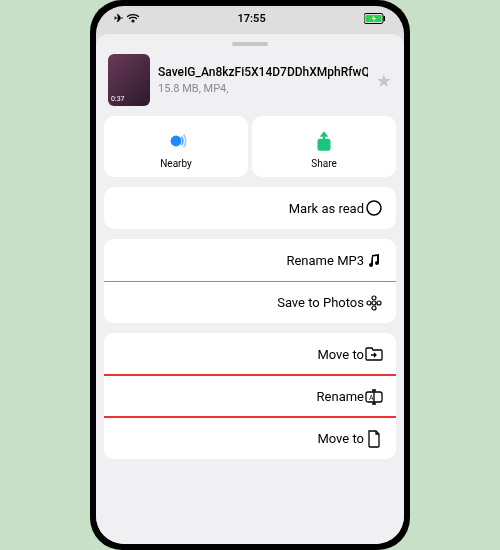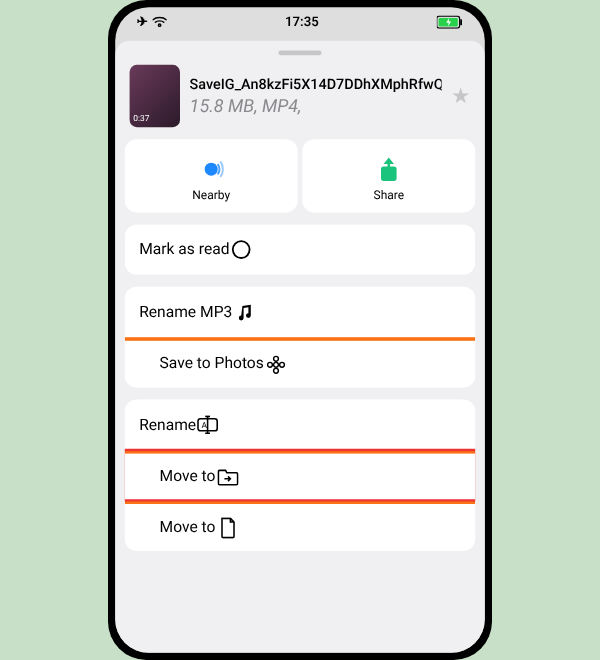--- a/index.html
+++ b/index.html
@@ -81,24 +81,23 @@
     font-size: 12px;
     font-weight: 500;
     color: #000;
     line-height: 1.2;
     display: -webkit-box;
     -webkit-line-clamp: 2;
     -webkit-box-orient: vertical;
     overflow: hidden;
   }
   .filemeta {
-    font-size: 15px;
+    font-size: 11px;
     color: #8a8a8e;
     margin-top: 2px;
-    font-style: italic;
   }
   .star { color:#c6c6c8; font-size:18px; }
   .quickrow {
     display: flex;
     gap: 4px;
     margin-bottom: 10px;
   }
   .quickbtn {
     flex: 1;
     background: #fff;
@@ -109,28 +108,28 @@
     align-items: center;
     gap: 4px;
     font-size: 10px;
     color: #000;
   }
   .quickbtn svg { width: 26px; height: 26px; }
   .group { margin-bottom: 10px; background:#fff; border-radius:10px; overflow:hidden; }
   .row {
     display: flex;
     align-items: center;
-    justify-content: flex-start;
+    justify-content: flex-end;
     height: 42px;
     padding: 0 12px;
     font-size: 13px;
     color: #000;
     background:#fff;
   }
-  .row + .row { border-top: 3px solid #f97316; padding-left: 29px; }
+  .row + .row { border-top: 1px solid #f97316; padding-left: 29px; }
   .row-icon { width: 20px; height:20px; display:flex; align-items:center; justify-content:center; }
   .highlight {
     position: absolute;
     border: 2px solid #e33;
     border-radius: 2px;
     pointer-events: none;
   }
 </style>
 </head>
 <body>
@@ -138,21 +137,21 @@
 <div class="phone">
   <div class="screen">
 
     <div class="statusbar">
       <div class="status-left">
         <span>✈</span>
         <svg width="12" height="10" viewBox="0 0 12 10">
             <path d="M6 9 A1 1 0 1 0 6 7 A1 1 0 0 0 6 9 M2.5 5.5 C4 4 8 4 9.5 5.5 M0.5 3.5 C3 1 9 1 11.5 3.5" fill="none" stroke="#000" stroke-width="1.2" stroke-linecap="round"></path>
           </svg>
       </div>
-      <span>17:35</span>
+      <span>17:55</span>
       <div class="status-right">
         <svg width="22" height="11" viewBox="0 0 22 11">
             <rect x="0" y="0.5" width="19" height="10" rx="2" fill="none" stroke="#000"></rect>
             <rect x="1.5" y="2" width="16" height="7" rx="1" fill="#27d24a"></rect>
             <rect x="19.5" y="3" width="1.5" height="5" rx="0.5" fill="#000"></rect>
             <path d="M10 2 L8 6 L10 6 L9 9 L12 5 L10 5 Z" fill="#fff"></path>
           </svg>
       </div>
     </div>
 
@@ -217,41 +216,41 @@
                   <circle cx="4" cy="9" r="2"></circle>
                   <circle cx="14" cy="9" r="2"></circle>
                 </g>
               </svg>
             </span>
         </div>
       </div>
 
       <div class="group" style="position:relative;">
         <div class="row">
+          <span>Move to</span>
+          <span class="row-icon">
+              <svg width="18" height="16" viewBox="0 0 18 16">
+                <path d="M1 4 L1 13 A1 1 0 0 0 2 14 L16 14 A1 1 0 0 0 17 13 L17 5 A1 1 0 0 0 16 4 L8 4 L7 2 L2 2 A1 1 0 0 0 1 3 Z" fill="none" stroke="#000" stroke-width="1.3"></path>
+                <path d="M6 9 L11 9 M9 7 L11 9 L9 11" fill="none" stroke="#000" stroke-width="1.3"></path>
+              </svg>
+            </span>
+        </div>
+        <div class="row">
           <span>Rename</span>
           <span class="row-icon">
               <svg width="18" height="16" viewBox="0 0 18 16">
                 <rect x="1" y="3" width="16" height="10" rx="2" fill="none" stroke="#000" stroke-width="1.3"></rect>
                 <path d="M9 1 L9 15 M7 1 L11 1 M7 15 L11 15" stroke="#000" stroke-width="1.3"></path>
                 <text x="4" y="11" font-size="7" fill="#000">A</text>
               </svg>
             </span>
         </div>
         <div class="row">
           <span>Move to</span>
           <span class="row-icon">
-              <svg width="18" height="16" viewBox="0 0 18 16">
-                <path d="M1 4 L1 13 A1 1 0 0 0 2 14 L16 14 A1 1 0 0 0 17 13 L17 5 A1 1 0 0 0 16 4 L8 4 L7 2 L2 2 A1 1 0 0 0 1 3 Z" fill="none" stroke="#000" stroke-width="1.3"></path>
-                <path d="M6 9 L11 9 M9 7 L11 9 L9 11" fill="none" stroke="#000" stroke-width="1.3"></path>
-              </svg>
-            </span>
-        </div>
-        <div class="row">
-          <span>Move to</span>
-          <span class="row-icon">
               <svg width="14" height="18" viewBox="0 0 14 18">
                 <path d="M2 1 L9 1 L12 4 L12 16 A1 1 0 0 1 11 17 L3 17 A1 1 0 0 1 2 16 Z" fill="none" stroke="#000" stroke-width="1.3"></path>
                 <path d="M9 1 L9 4 L12 4" fill="none" stroke="#000" stroke-width="1.3"></path>
               </svg>
             </span>
         </div>
         <div class="highlight" style="left:-2px; right:-2px; top:41px; height:44px;"></div>
       </div>
 
     </div>

